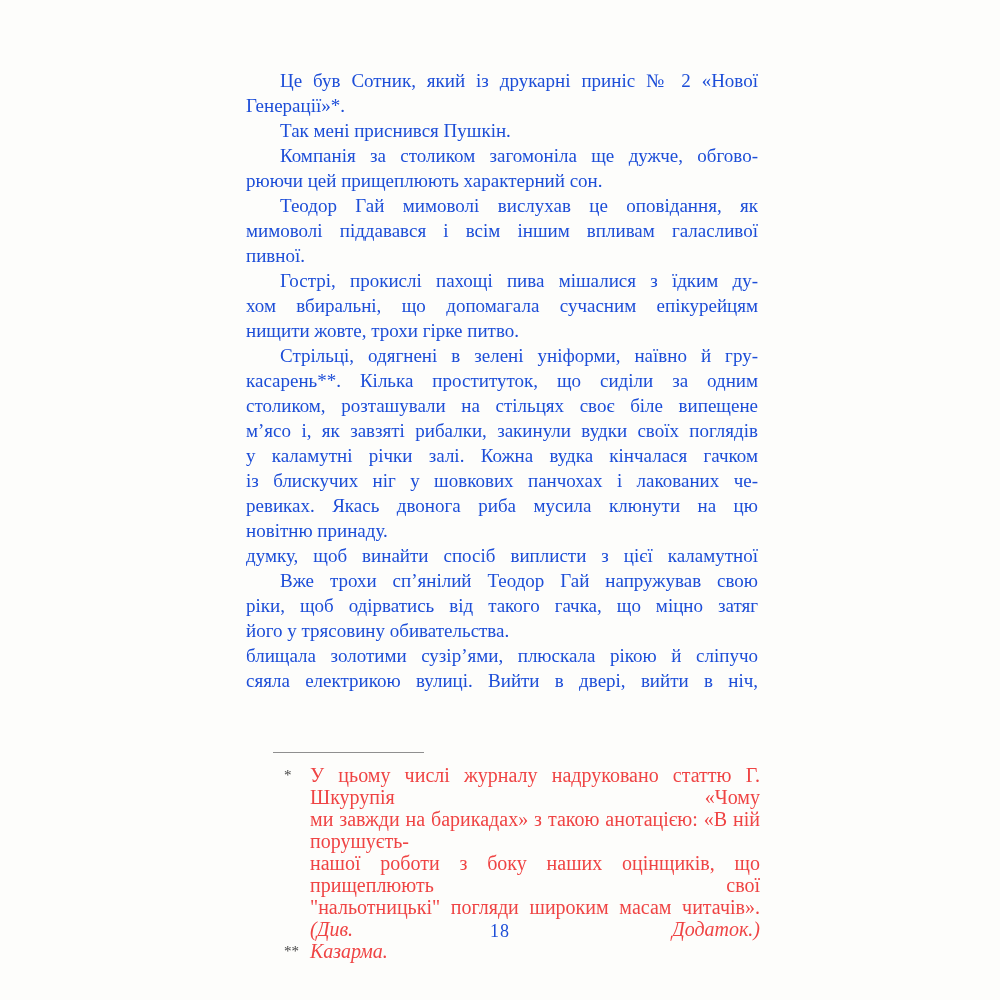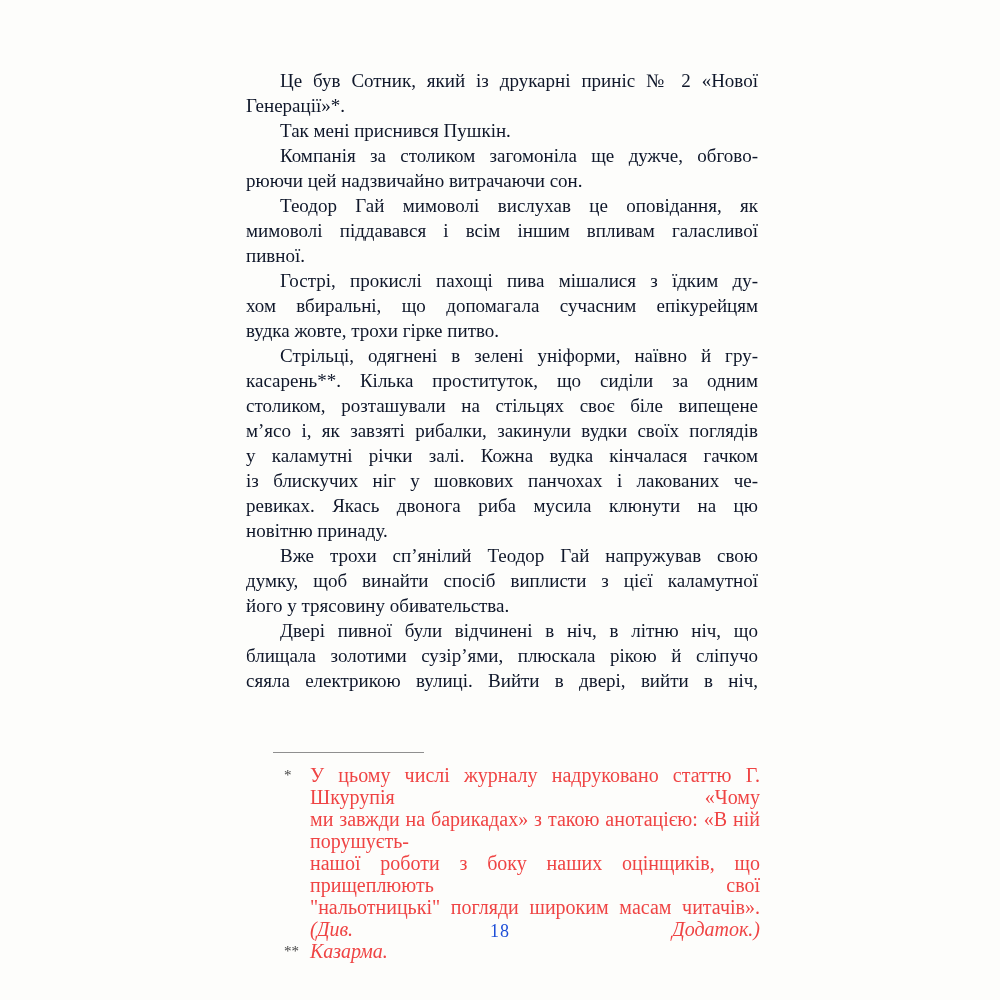--- a/index.html
+++ b/index.html
@@ -17,21 +17,21 @@
   }
   .body-text {
     position: absolute;
     left: 246px; top: 68px; width: 512px;
   }
   .bline {
     font-size: 19px;
     line-height: 25px;
     text-align: justify;
     text-align-last: justify;
-    color: #0f172a;
+    color: #1d4ed8;
   }
   .bline.end { text-align-last: left; }
   .bline.ind { text-indent: 34px; }
   .fn-divider {
     position: absolute;
     left: 273px; top: 752px;
     width: 151px; height: 1px;
     background: #8f8f8f;
   }
   .footnotes {
@@ -66,39 +66,39 @@
 </head>
 <body>
 
 <div class="page">
 
   <div class="body-text">
       <div class="bline ind">Це був Сотник, який із друкарні приніс № 2 «Нової</div>
       <div class="bline end">Генерації»*.</div>
       <div class="bline ind end">Так мені приснився Пушкін.</div>
       <div class="bline ind">Компанія за столиком загомоніла ще дужче, обгово-</div>
-      <div class="bline end">рюючи цей надзвичайно витрачаючи сон.</div>
+      <div class="bline end">рюючи цей прищеплюють характерний сон.</div>
       <div class="bline ind">Теодор Гай мимоволі вислухав це оповідання, як</div>
       <div class="bline">мимоволі піддавався і всім іншим впливам галасливої</div>
       <div class="bline end">пивної.</div>
       <div class="bline ind">Гострі, прокислі пахощі пива мішалися з їдким ду-</div>
       <div class="bline">хом вбиральні, що допомагала сучасним епікурейцям</div>
-      <div class="bline end">вудка жовте, трохи гірке питво.</div>
+      <div class="bline end">нищити жовте, трохи гірке питво.</div>
       <div class="bline ind">Стрільці, одягнені в зелені уніформи, наївно й гру-</div>
       <div class="bline">касарень**. Кілька проституток, що сиділи за одним</div>
       <div class="bline">столиком, розташували на стільцях своє біле випещене</div>
       <div class="bline">м’ясо і, як завзяті рибалки, закинули вудки своїх поглядів</div>
       <div class="bline">у каламутні річки залі. Кожна вудка кінчалася гачком</div>
       <div class="bline">із блискучих ніг у шовкових панчохах і лакованих че-</div>
       <div class="bline">ревиках. Якась двонога риба мусила клюнути на цю</div>
       <div class="bline end">новітню принаду.</div>
+      <div class="bline">думку, щоб винайти спосіб виплисти з цієї каламутної</div>
       <div class="bline ind">Вже трохи сп’янілий Теодор Гай напружував свою</div>
-      <div class="bline">думку, щоб винайти спосіб виплисти з цієї каламутної</div>
+      <div class="bline">ріки, щоб одірватись від такого гачка, що міцно затяг</div>
       <div class="bline end">його у трясовину обивательства.</div>
-      <div class="bline ind">Двері пивної були відчинені в ніч, в літню ніч, що</div>
       <div class="bline">блищала золотими сузір’ями, плюскала рікою й сліпучо</div>
       <div class="bline">сяяла електрикою вулиці. Вийти в двері, вийти в ніч,</div>
     </div>
 
   <div class="fn-divider"></div>
 
   <div class="footnotes">
       <div class="fn">
         <div class="fn-marker">*</div>
         <div class="fn-body">

